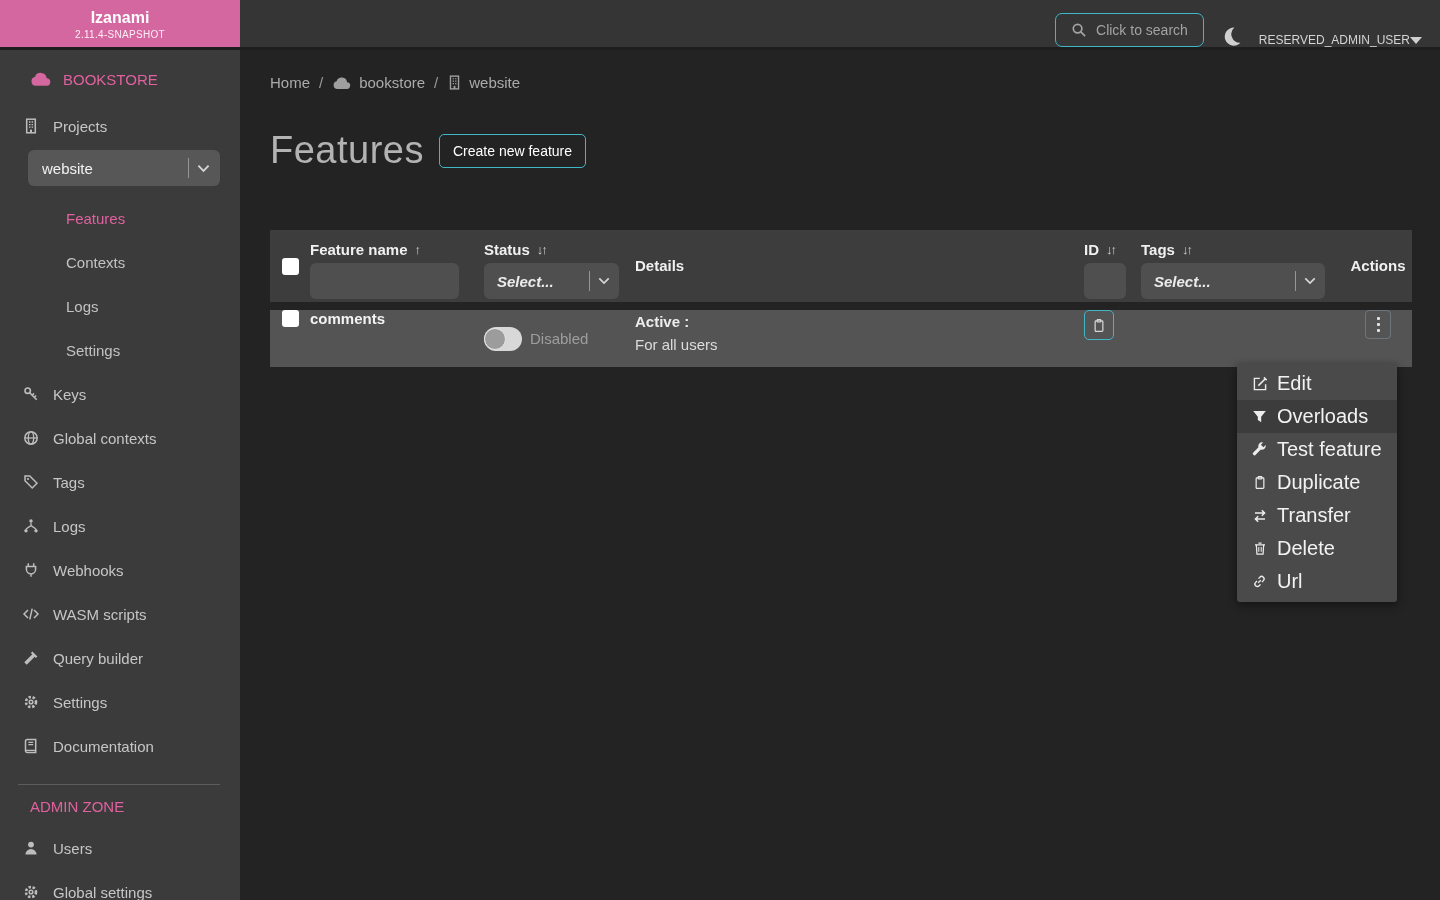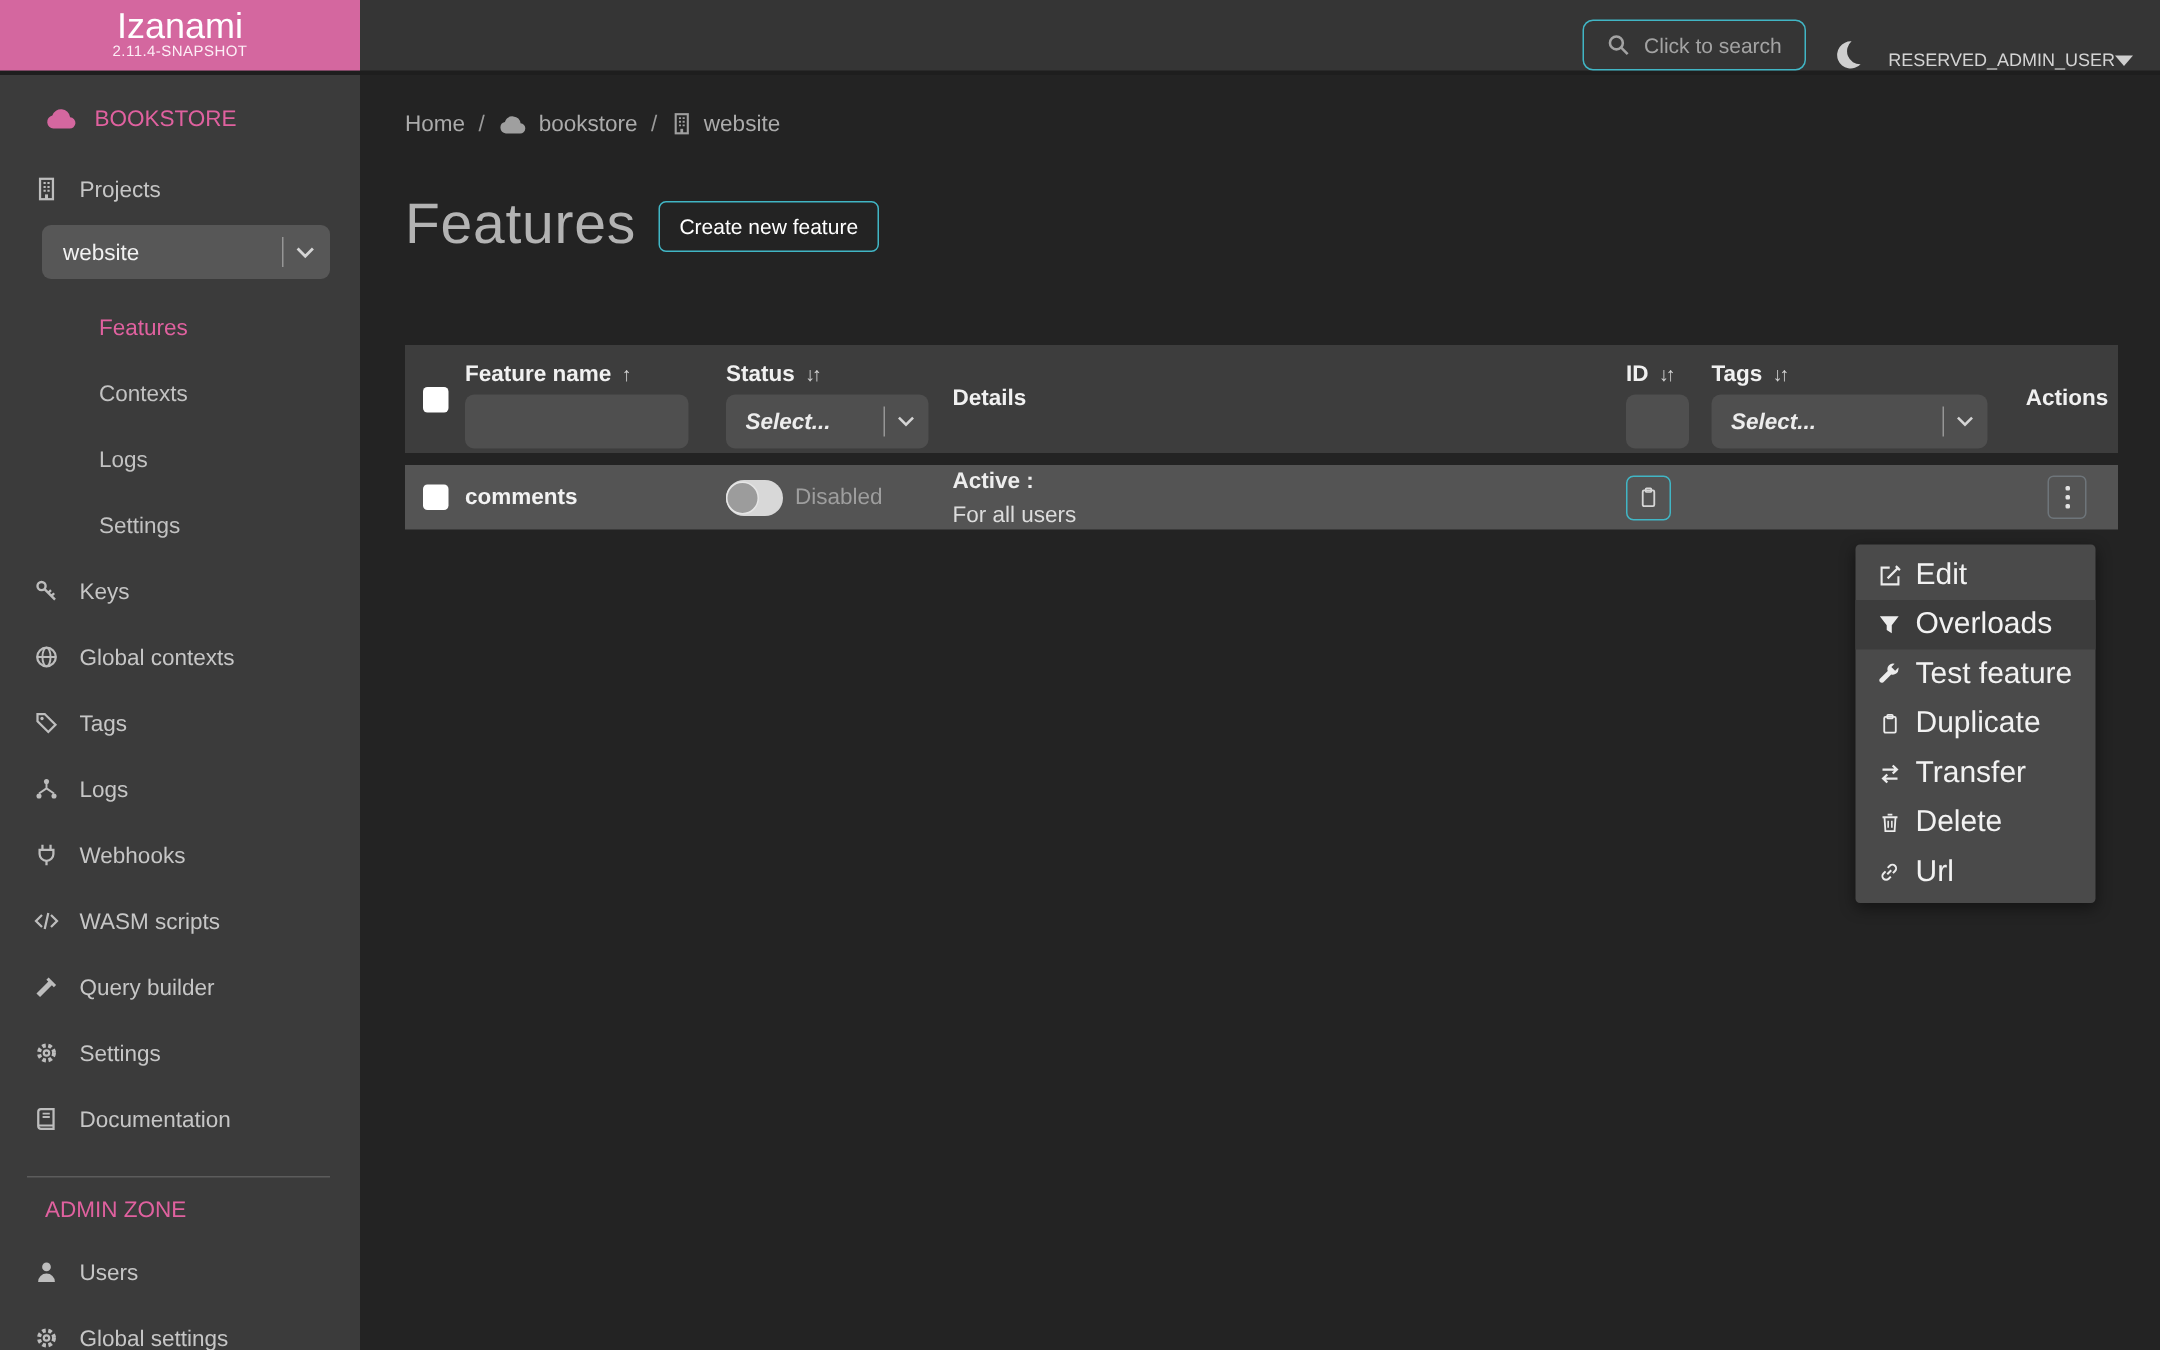--- a/index.html
+++ b/index.html
@@ -12,21 +12,21 @@
   html,body{width:1440px;height:900px;overflow:hidden;background:var(--main);
     font-family:"Liberation Sans","DejaVu Sans",sans-serif;-webkit-font-smoothing:antialiased}
   .icon{display:inline-flex;flex:none;align-items:center;justify-content:center}
   .icon svg{display:block}
 
   
   .topbar{height:50px;background:var(--topbar);display:flex;align-items:stretch;
     border-bottom:3px solid #1e1e1e}
   .logo{width:240px;background:var(--pink);display:flex;flex-direction:column;
     align-items:center;justify-content:center;cursor:pointer}
-  .logo-name{color:#fff;font-size:24px;font-weight:400;line-height:22px}
+  .logo-name{color:#fff;font-size:16px;font-weight:700;line-height:22px}
   .logo-version{color:#fdeef6;font-size:10px;letter-spacing:.3px}
   .topbar-right{margin-left:auto;display:flex;align-items:flex-end;gap:17px;padding-right:18px}
   .search-btn{display:flex;align-items:center;gap:9px;height:34px;padding:0 15px;
     background:transparent;border:1.5px solid var(--teal);border-radius:7px;
     color:#a3a3a3;font-size:14px;cursor:pointer}
   .moon-btn{background:none;border:none;color:#cfcfcf;cursor:pointer;display:flex}
   .user-menu{display:flex;align-items:center;color:#d4d4d4;font-size:12px;cursor:pointer}
   .caret{width:0;height:0;border-left:6px solid transparent;border-right:6px solid transparent;
     border-top:7px solid #cfcfcf}
 
@@ -61,21 +61,21 @@
   .crumb .icon{color:#9f9f9f}
   .crumb-sep{color:#9a9a9a}
   .page-head{display:flex;align-items:center;gap:15px;margin:38px 0 0 30px}
   .page-title{font-size:38px;font-weight:500;color:#b3b3b3;letter-spacing:.5px}
   .create-btn{background:transparent;border:1.5px solid var(--teal);border-radius:5px;
     color:#fff;font-size:14px;padding:8px 13px;cursor:pointer}
 
   
   .ftable{margin:58px 0 0 30px;width:1142px}
   .thead{display:flex;background:var(--thead);height:72px;padding-top:10px}
-  .trow{display:flex;background:var(--trow);height:43px;margin-top:8px;align-items:center}
+  .trow{display:flex;background:var(--trow);height:57px;margin-top:8px;}
   .col-check{width:40px;display:flex;justify-content:center}
   .col-name{width:174px;padding-right:25px}
   .col-status{width:151px;padding-right:16px}
   .col-details{flex:1}
   .col-id{width:57px;padding-right:15px}
   .col-tags{width:203px;padding-right:19px}
   .col-actions{width:68px;display:flex;justify-content:center}
   .thead .col-check{align-items:center;padding-bottom:10px}
   .th-label{display:flex;align-items:center;gap:7px;color:#f0f0f0;font-size:15px;
     font-weight:700;height:18px;cursor:pointer}

